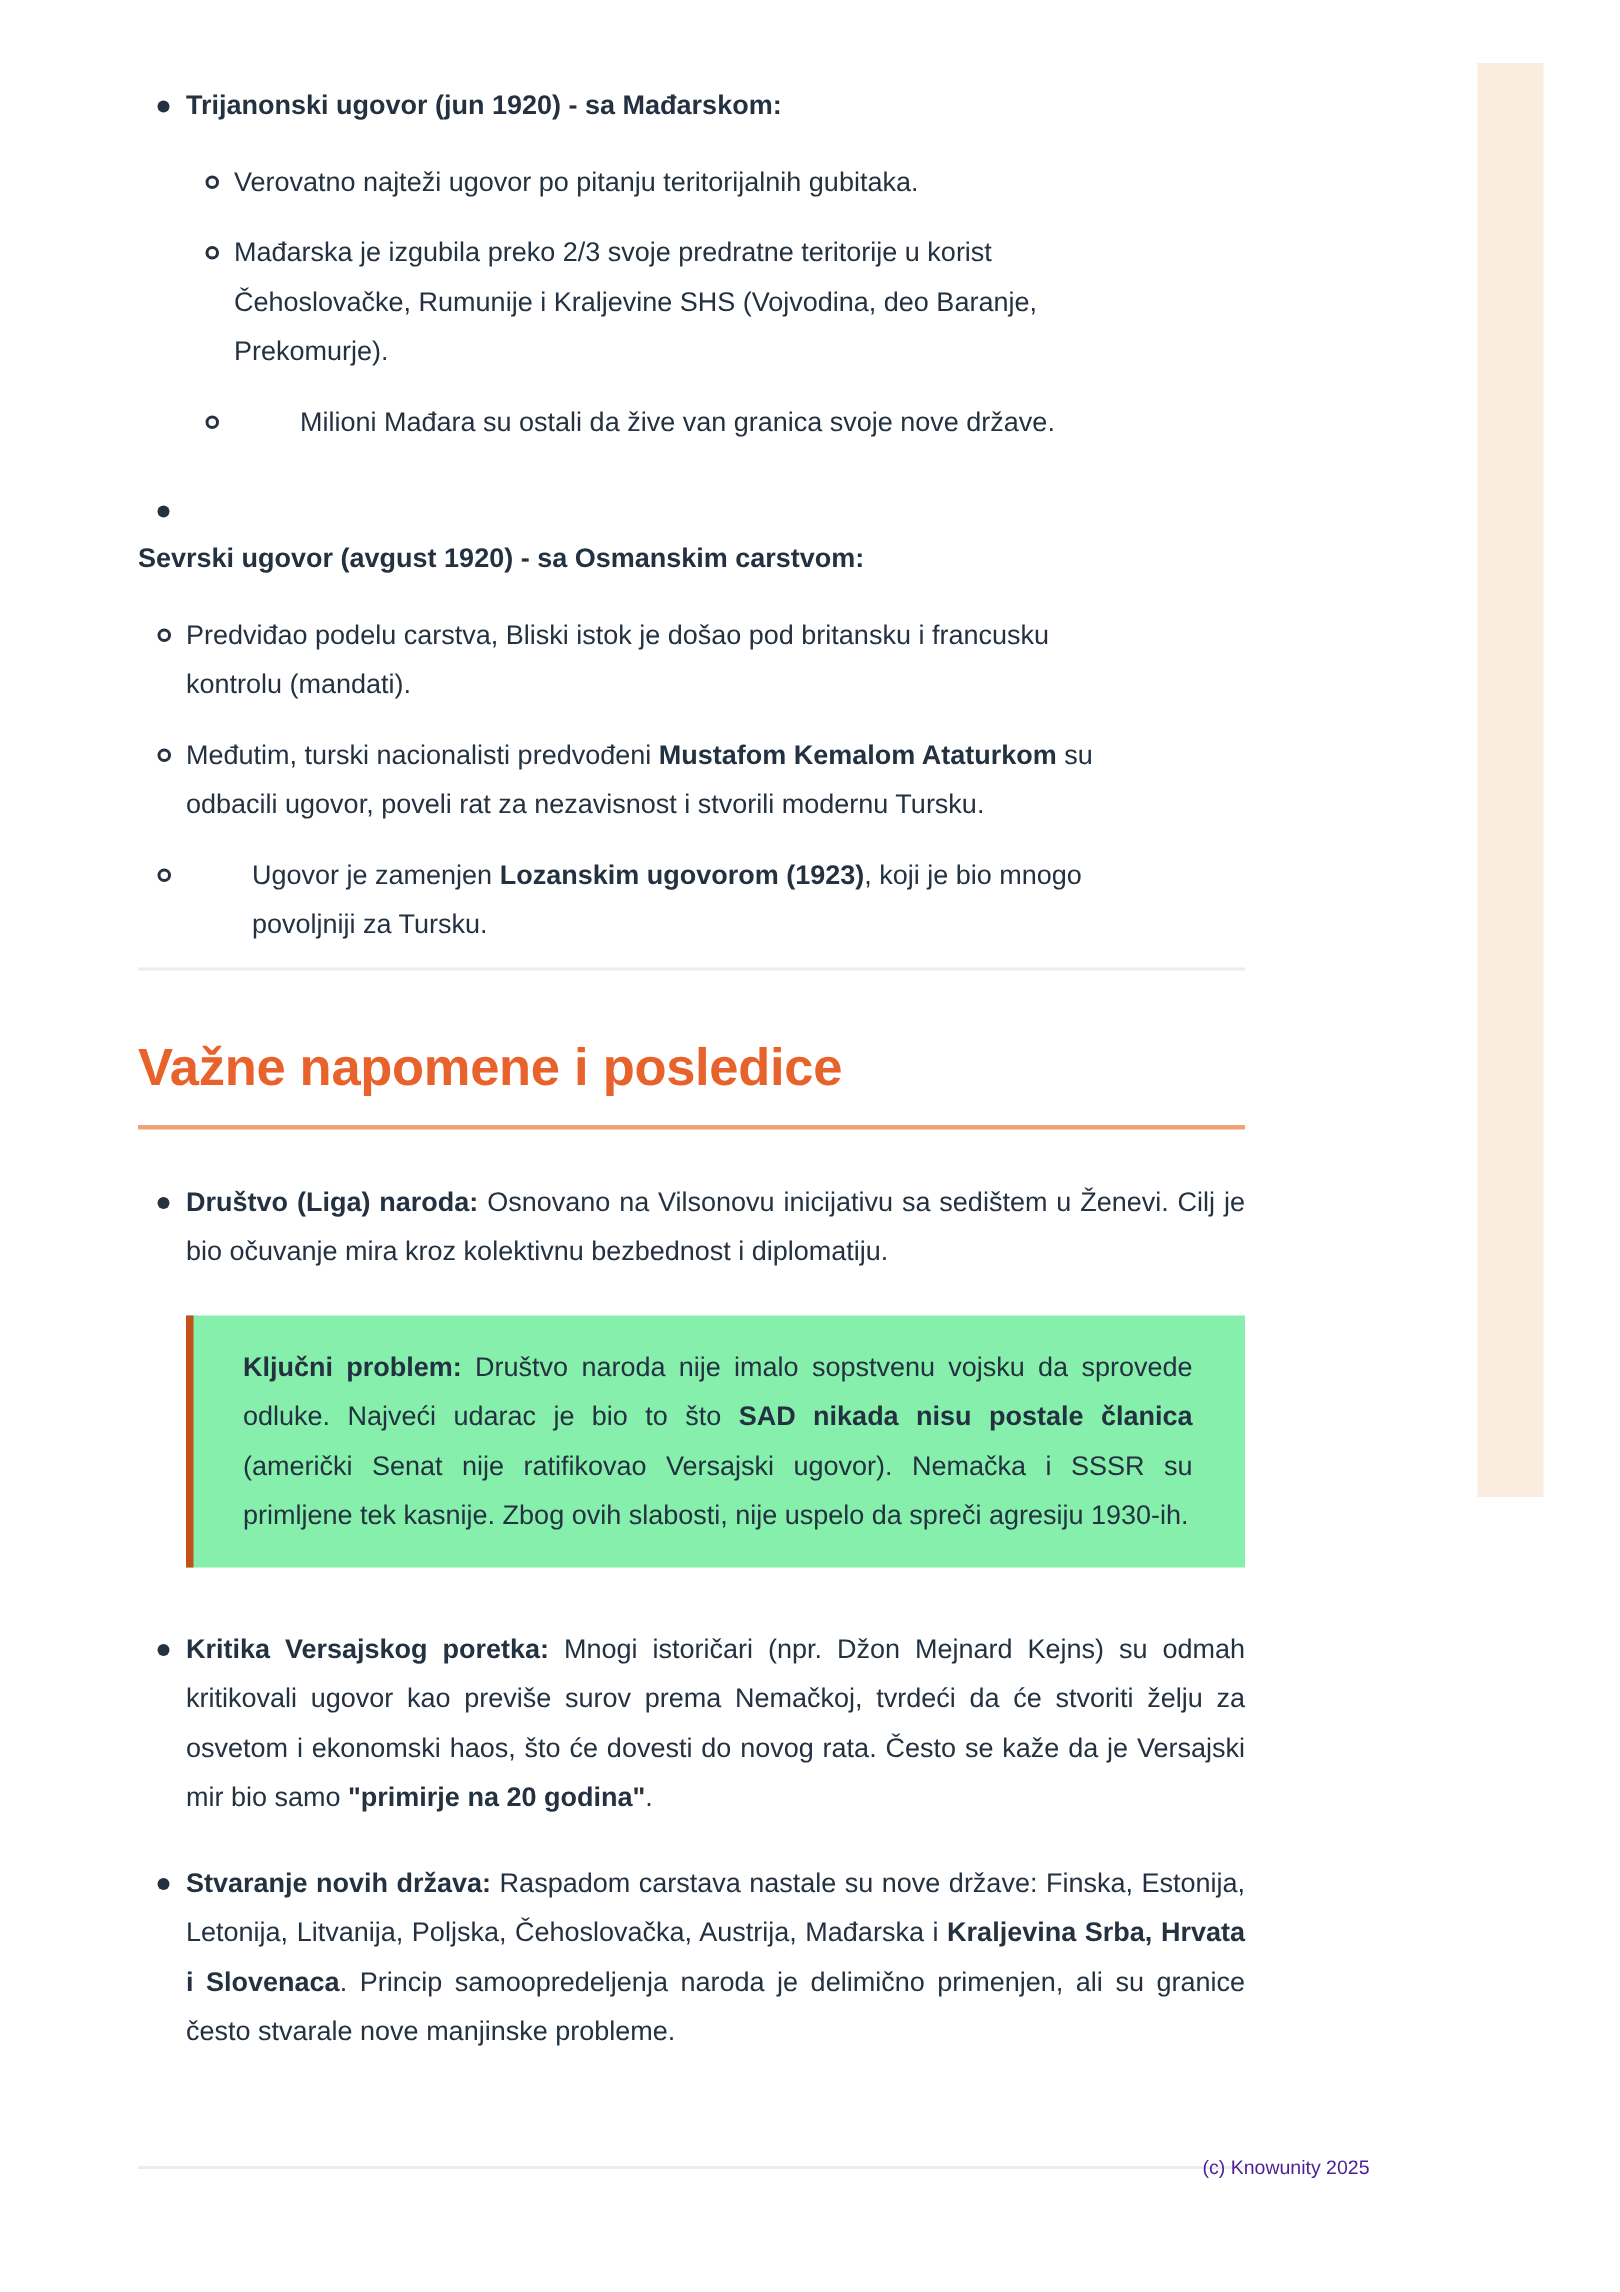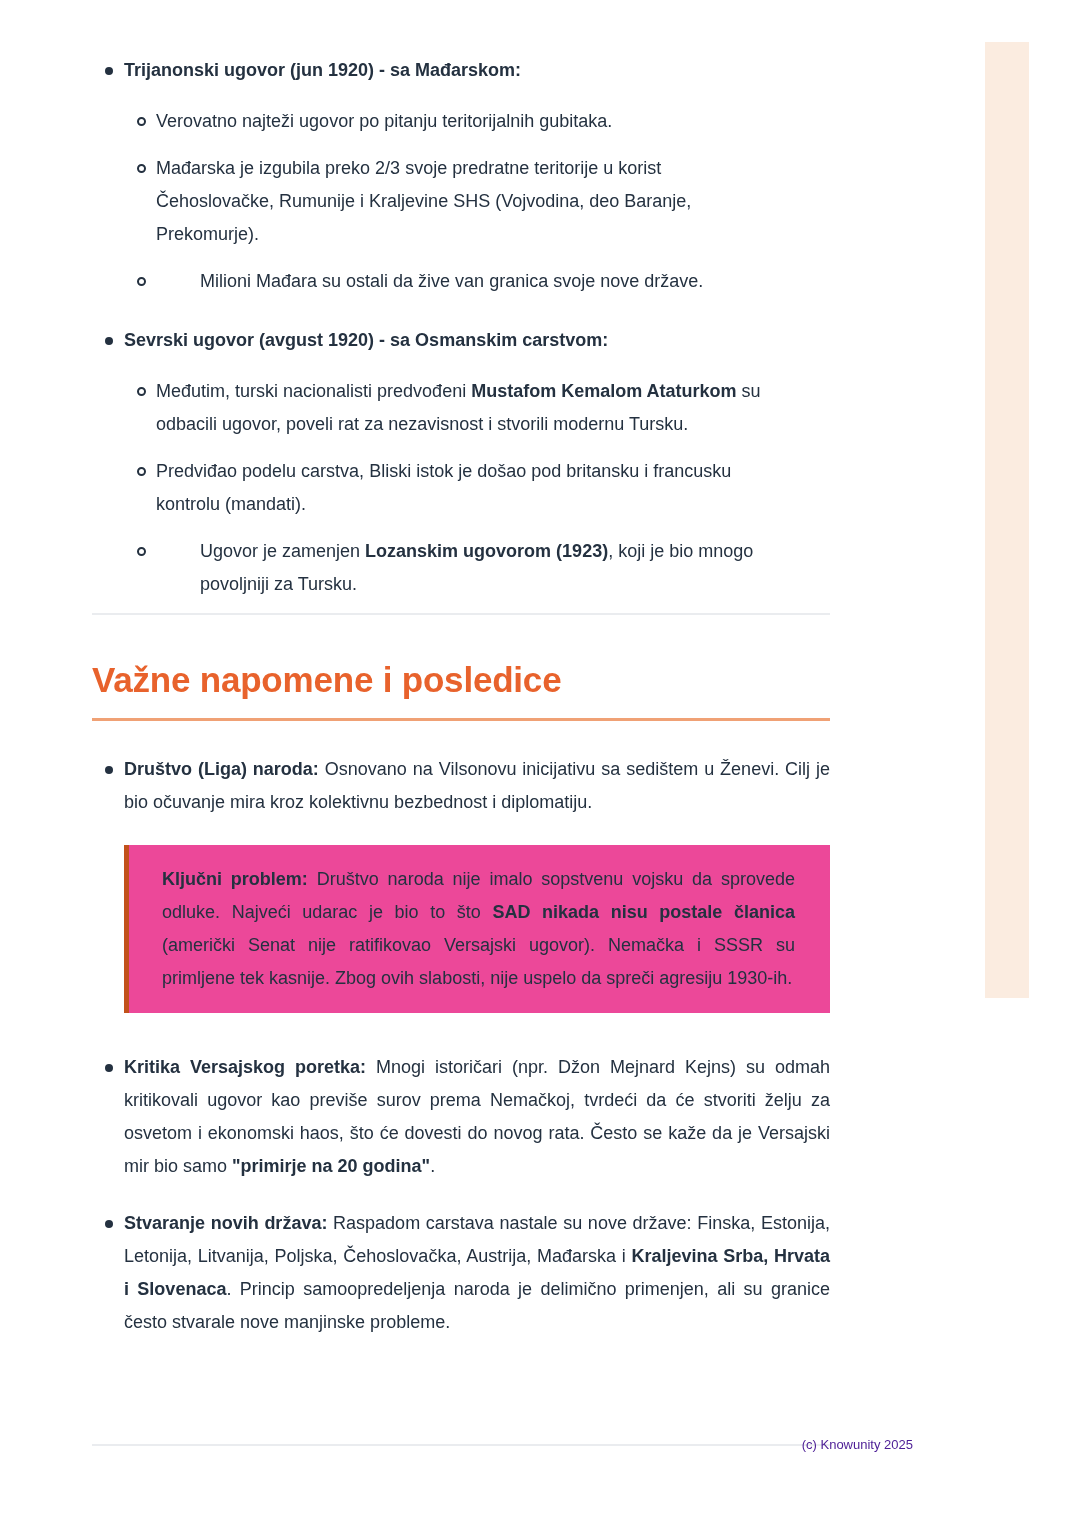--- a/index.html
+++ b/index.html
@@ -36,40 +36,40 @@
   .li-body { flex:1; min-width:0; }
   .li-text { font-size:18px; line-height:33px; }
   .li-text strong, .callout-text strong { font-weight:700; }
 
   .sublist { list-style:none; margin-top:18px; }
   .sublist > li { display:flex; margin-bottom:14px; }
   .sublist > li:last-child { margin-bottom:0;gap:44px; }
 
   
   .treaties > li { margin-bottom:26px; }
-  .treaties > li:last-child { margin-bottom:12px; }
+  .treaties > li:last-child { margin-bottom:12px;flex-direction:column; }
   .treaties .sublist .li-text { max-width:615px; }
 
   .divider { border:none; border-top:2px solid #EAECEF; margin:0; }
 
   .section-title {
     font-size:35px; line-height:42px; font-weight:700;
     color:#E8622C; margin-top:44px; padding-bottom:17px;
     border-bottom:3px solid #F0A175; letter-spacing:-0.2px;
   }
 
   
   .notes { margin-top:32px; }
   .notes-after { margin-top:0; }
   .notes > li { margin-bottom:24px; }
   .notes .li-text { text-align:justify; }
 
   .callout {
     margin-left:32px; margin-top:26px; margin-bottom:38px;
-    background:#ec4899; border-left:5px solid #C2511B;
+    background:#86efac; border-left:5px solid #C2511B;
     padding:18px 35px 18px 33px;
   }
   .callout-text { font-size:18px; line-height:33px; text-align:justify; }
 
   .bottom-divider { position:absolute; top:1444px; left:92px; width:738px; }
   .footer {
     position:absolute; top:1437px; right:67px;
     font-size:13px; line-height:15px; color:#4c1d95;
   }
 </style>
@@ -116,27 +116,27 @@
         <span class="marker-cell">
             <span class="dot"></span>
           </span>
         <div class="li-body">
           <div class="li-text"><strong>Sevrski ugovor (avgust 1920) - sa Osmanskim carstvom:</strong></div>
           <ul class="sublist">
             <li>
               <span class="marker-cell">
                   <span class="circle"></span>
                 </span>
-              <div class="li-text"><span>Međutim, turski nacionalisti predvođeni </span><strong>Mustafom Kemalom Ataturkom</strong><span> su odbacili ugovor, poveli rat za nezavisnost i stvorili modernu Tursku.</span></div>
+              <div class="li-text"><span>Predviđao podelu carstva, Bliski istok je došao pod britansku i francusku kontrolu (mandati).</span></div>
             </li>
             <li>
               <span class="marker-cell">
                   <span class="circle"></span>
                 </span>
-              <div class="li-text"><span>Predviđao podelu carstva, Bliski istok je došao pod britansku i francusku kontrolu (mandati).</span></div>
+              <div class="li-text"><span>Međutim, turski nacionalisti predvođeni </span><strong>Mustafom Kemalom Ataturkom</strong><span> su odbacili ugovor, poveli rat za nezavisnost i stvorili modernu Tursku.</span></div>
             </li>
             <li>
               <span class="marker-cell">
                   <span class="circle"></span>
                 </span>
               <div class="li-text"><span>Ugovor je zamenjen </span><strong>Lozanskim ugovorom (1923)</strong><span>, koji je bio mnogo povoljniji za Tursku.</span></div>
             </li>
           </ul>
         </div>
       </li>

